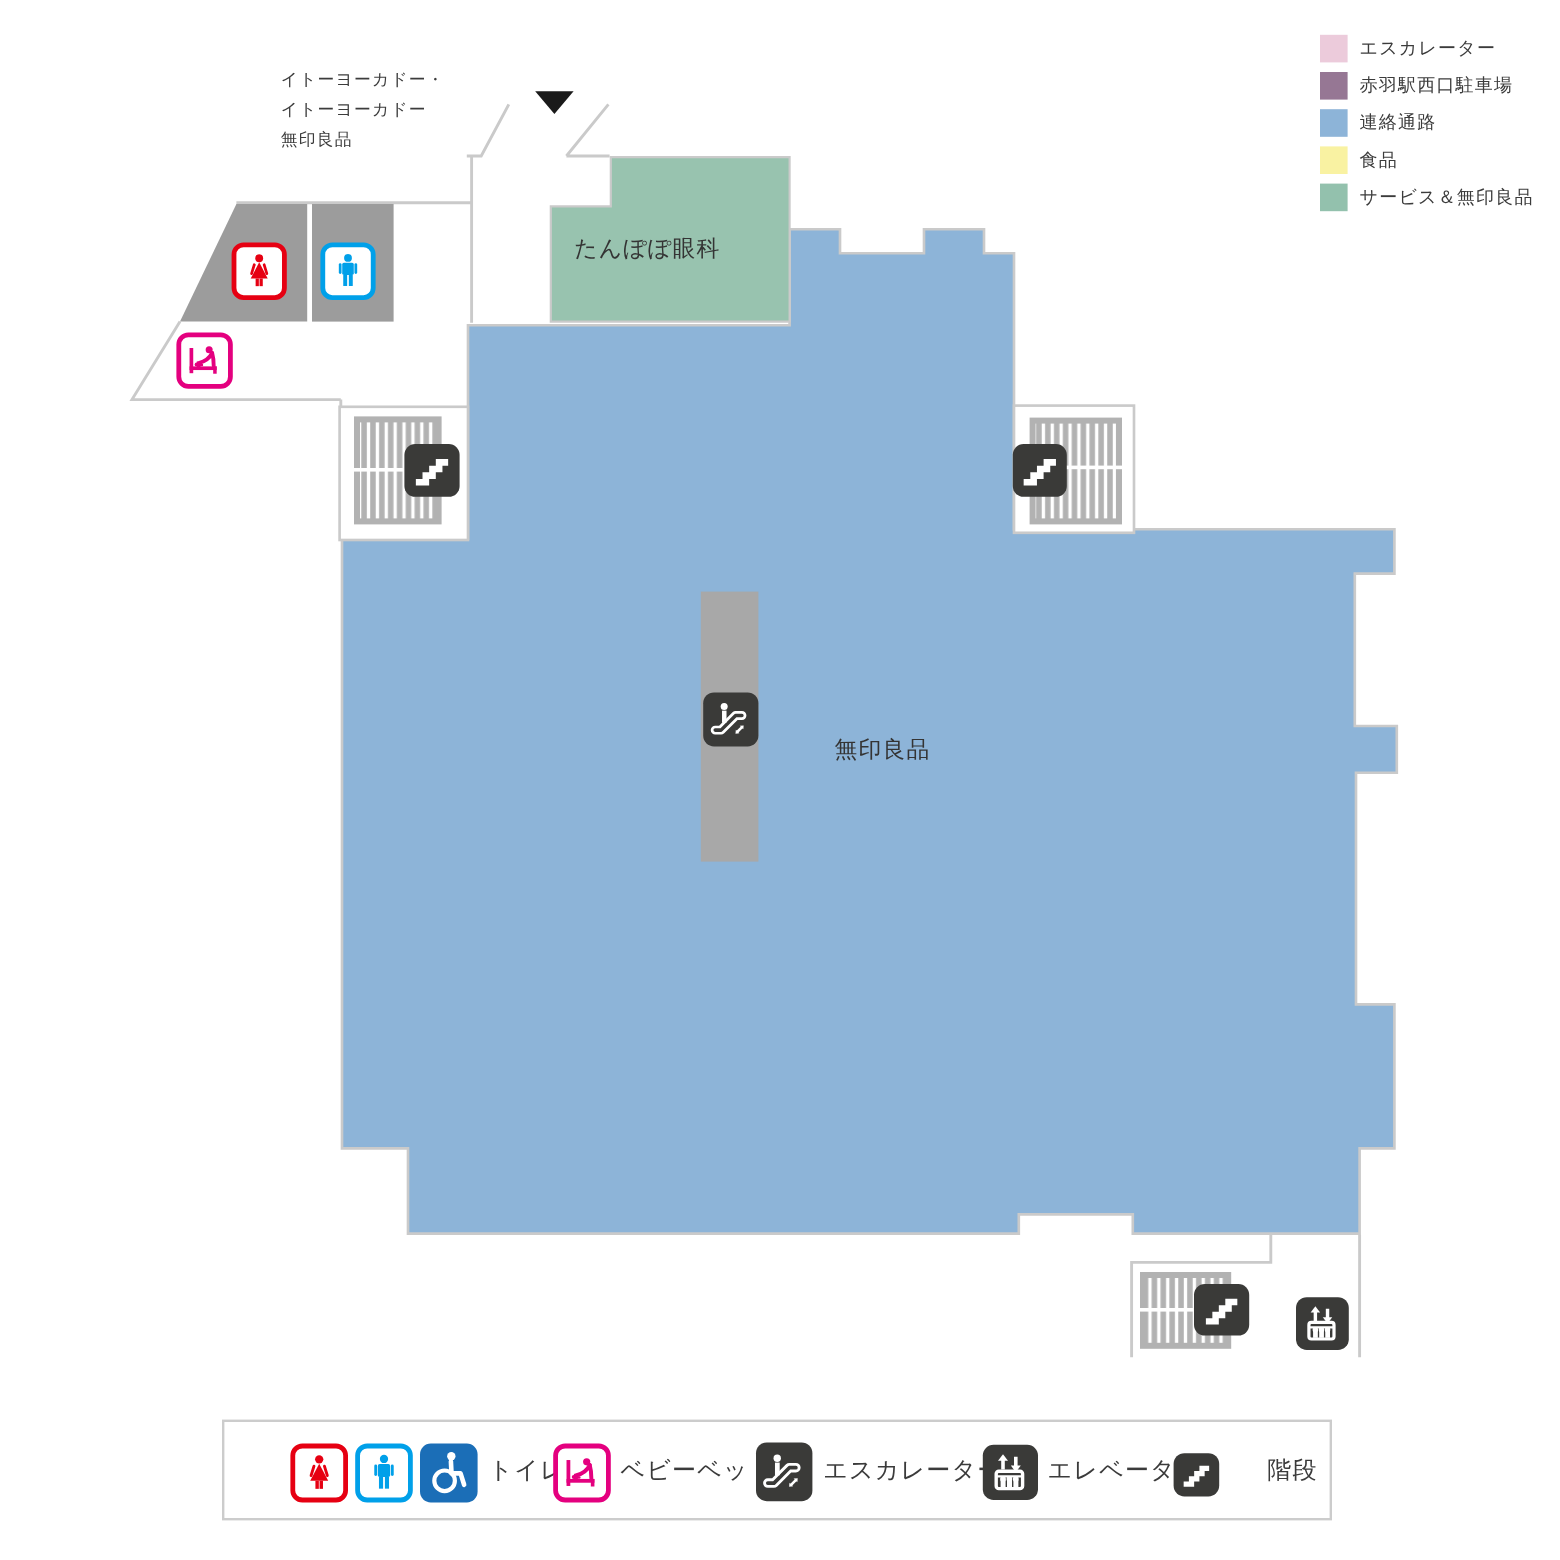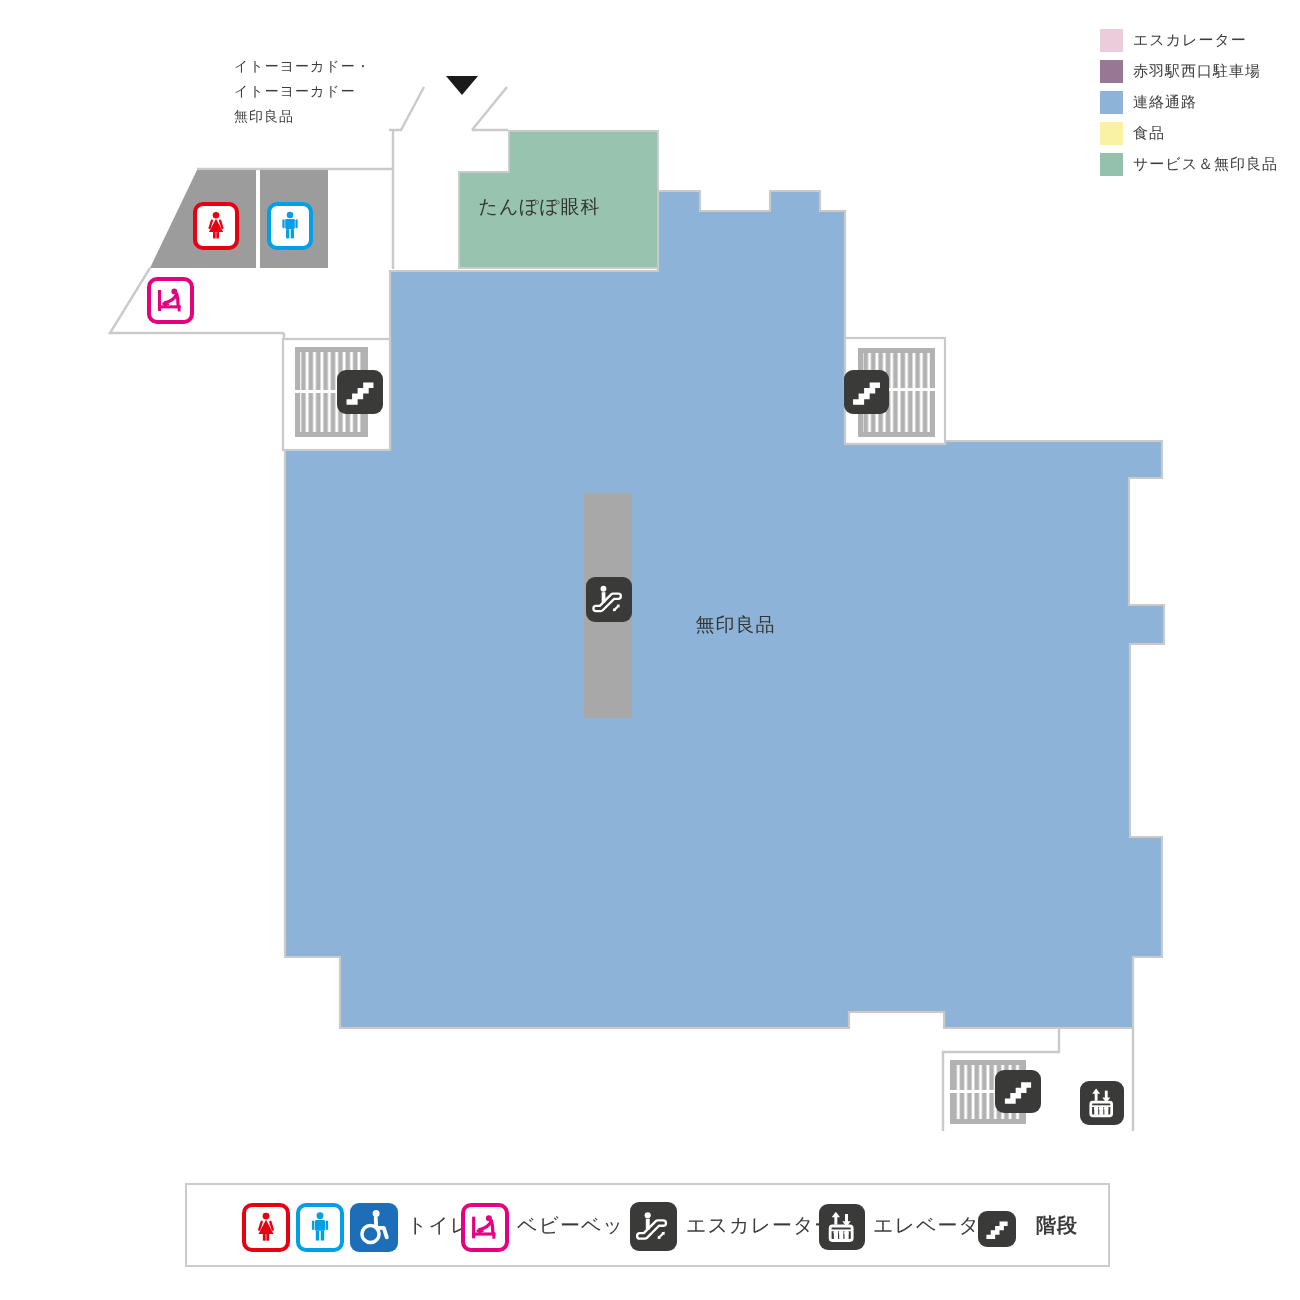--- a/index.html
+++ b/index.html
@@ -257,14 +257,14 @@
         <use href="#sym-elevator"></use>
       </svg>
   </div>
   <div class="fl-label" style="left:686px;">エレベーター</div>
 
   <div class="icon icon-dark" style="left: 791px; top: 26px; width: 38px; height: 36px; background-color: rgb(58, 58, 56);">
     <svg>
         <use href="#sym-stairs"></use>
       </svg>
   </div>
-  <div class="fl-label" style="left:849px;font-weight:bold;">階段</div>
+  <div class="fl-label" style="left:869px;">階段</div>
 </div>
 
 </body></html>

